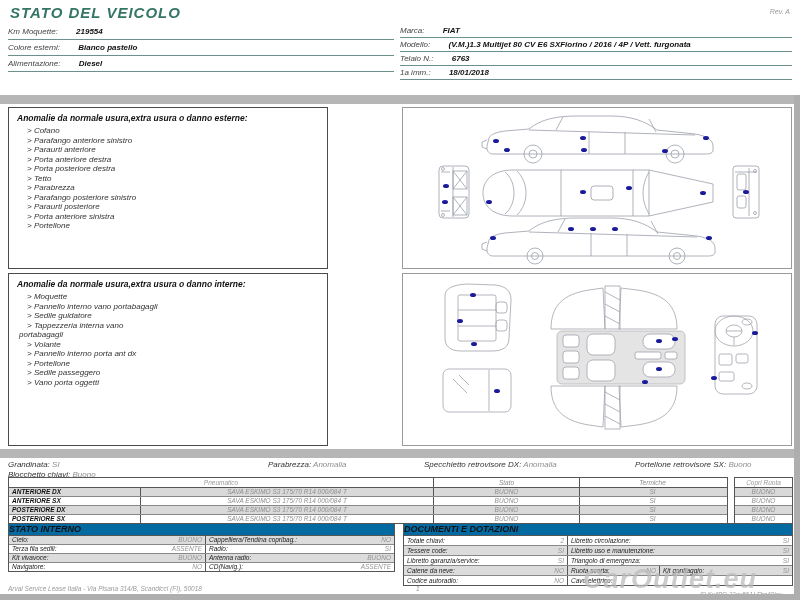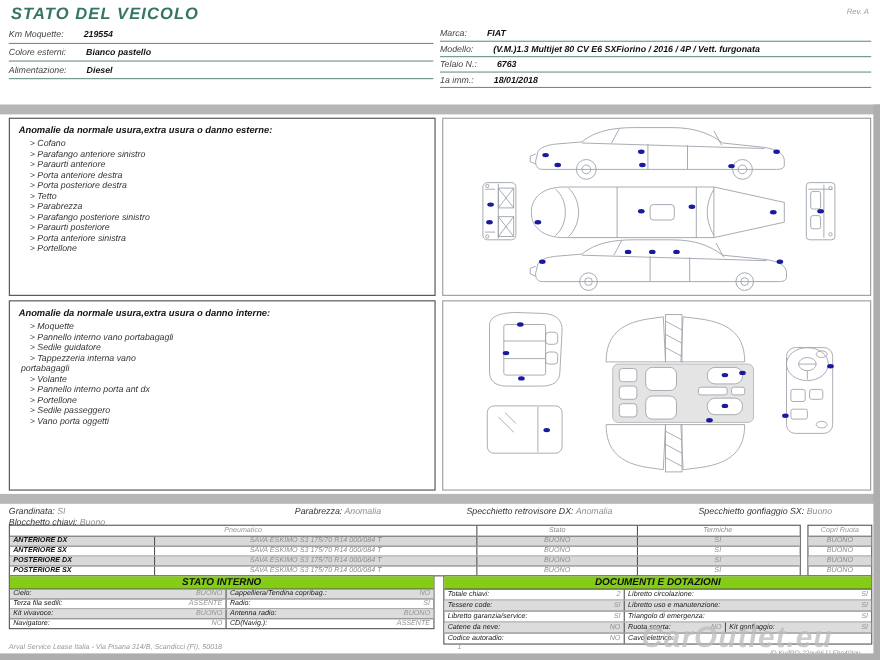--- a/index.html
+++ b/index.html
@@ -13,21 +13,21 @@
   .info-col{width:386px;}
   .info-row{border-bottom:1px solid #6a918b;font-size:8px;line-height:9px;}
   .info-left .info-row{padding:3px 0 3px 0;}
   .info-right .info-row{padding:2px 0 2px 0;}
   .info-row .lbl{color:#444;}
   .info-row .val{font-weight:bold;color:#101010;margin-left:16px;}
 
   .gray-bar{left:0;width:800px;height:9px;background:#b6b6b6;}
 
   
-  .anom-box{width:388px;border:1px solid #4a4a4a;background:#fff;box-sizing:border-box;}
+  .anom-box{width:320px;border:1px solid #4a4a4a;background:#fff;box-sizing:border-box;}
   .anom-title{font-size:8.5px;font-weight:bold;color:#111;padding:5px 8px 3px 8px;}
   .anom-cols{display:flex;padding:0 0 0 10px;flex-direction:column;}
   .anom-col{width:185px;}
   .a-item{font-size:8px;line-height:9.5px;color:#333;text-indent:8px;width:150px;}
 
   
   .diag-box{width:390px;border:1px solid #9a9a9a;background:#fff;box-sizing:border-box;}
   .diag-box svg{display:block;width:100%;height:100%;}
 
   
@@ -47,21 +47,21 @@
   .tc{box-sizing:border-box;text-align:center;overflow:hidden;white-space:nowrap;}
   .tc-pos{width:132px;text-align:left;padding-left:3px;font-weight:bold;color:#111;border-right:1px solid #555;}
   .tc-tyre{width:293px;color:#8e8e8e;border-right:1px solid #555;}
   .tc-stato{width:146px;color:#8e8e8e;border-right:1px solid #555;}
   .tc-term{width:145px;color:#8e8e8e;}
   .tc-hp{width:425px;border-right:1px solid #555;}
   .tc-copri{width:100%;color:#8e8e8e;}
 
   
   .bt{border:1px solid #555;box-sizing:border-box;background:#fff;}
-  .bt-header{background:#84cc16;border-bottom:1px solid #555;text-align:center;
+  .bt-header{background:#0369a1;border-bottom:1px solid #555;
              font-weight:bold;font-size:9px;height:11px;line-height:11px;color:#111;}
   .bt-row{display:flex;border-bottom:1px solid #888;font-size:6.5px;}
   .bt-row:last-child{border-bottom:none;}
   .bt-row.striped{background:#dcdcdc;}
   .si-row{height:8px;line-height:8px;}
   .doc-row{height:9px;line-height:9px;}
   .bt-cell{display:flex;justify-content:space-between;box-sizing:border-box;padding:0 3px;overflow:hidden;white-space:nowrap;}
   .bt-lbl{color:#222;}
   .bt-val{color:#949494;}
   .si-left{width:197px;border-right:1px solid #555;}
@@ -298,21 +298,21 @@
     </span>
     <span class="abs" style="left:268px;">
       <span class="sum-lbl">Parabrezza:</span>
       <span class="sum-val">Anomalia</span>
     </span>
     <span class="abs" style="left:395px;margin-left:29px;">
       <span class="sum-lbl">Specchietto retrovisore DX:</span>
       <span class="sum-val">Anomalia</span>
     </span>
     <span class="abs" style="left:635px;">
-      <span class="sum-lbl">Specchietto gonfiaggio SX:</span>
+      <span class="sum-lbl">Portellone retrovisore SX:</span>
       <span class="sum-val">Buono</span>
     </span>
   </div>
   <div class="abs summary" style="top:470px;">
     <span class="abs" style="left:8px;">
       <span class="sum-lbl">Blocchetto chiavi:</span>
       <span class="sum-val">Buono</span>
     </span>
   </div>
 

